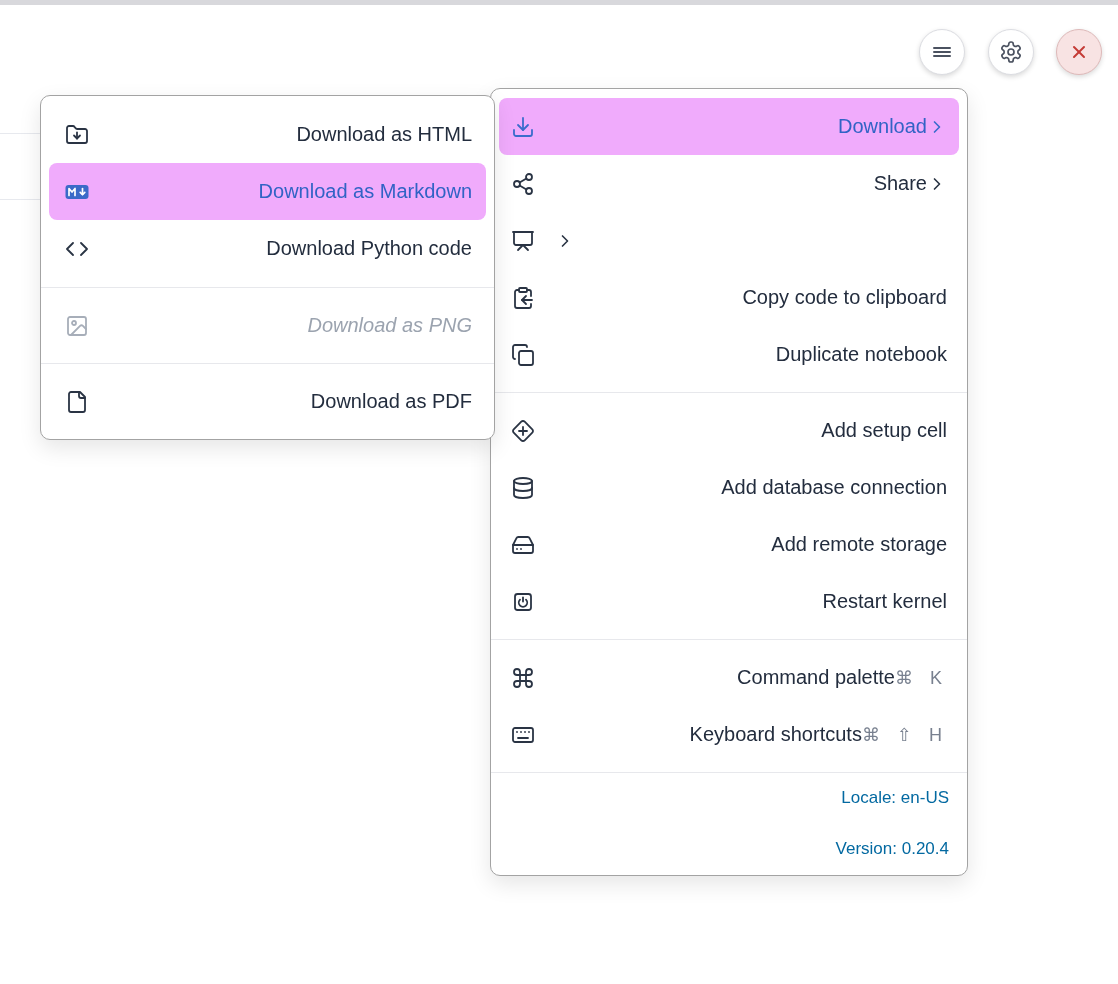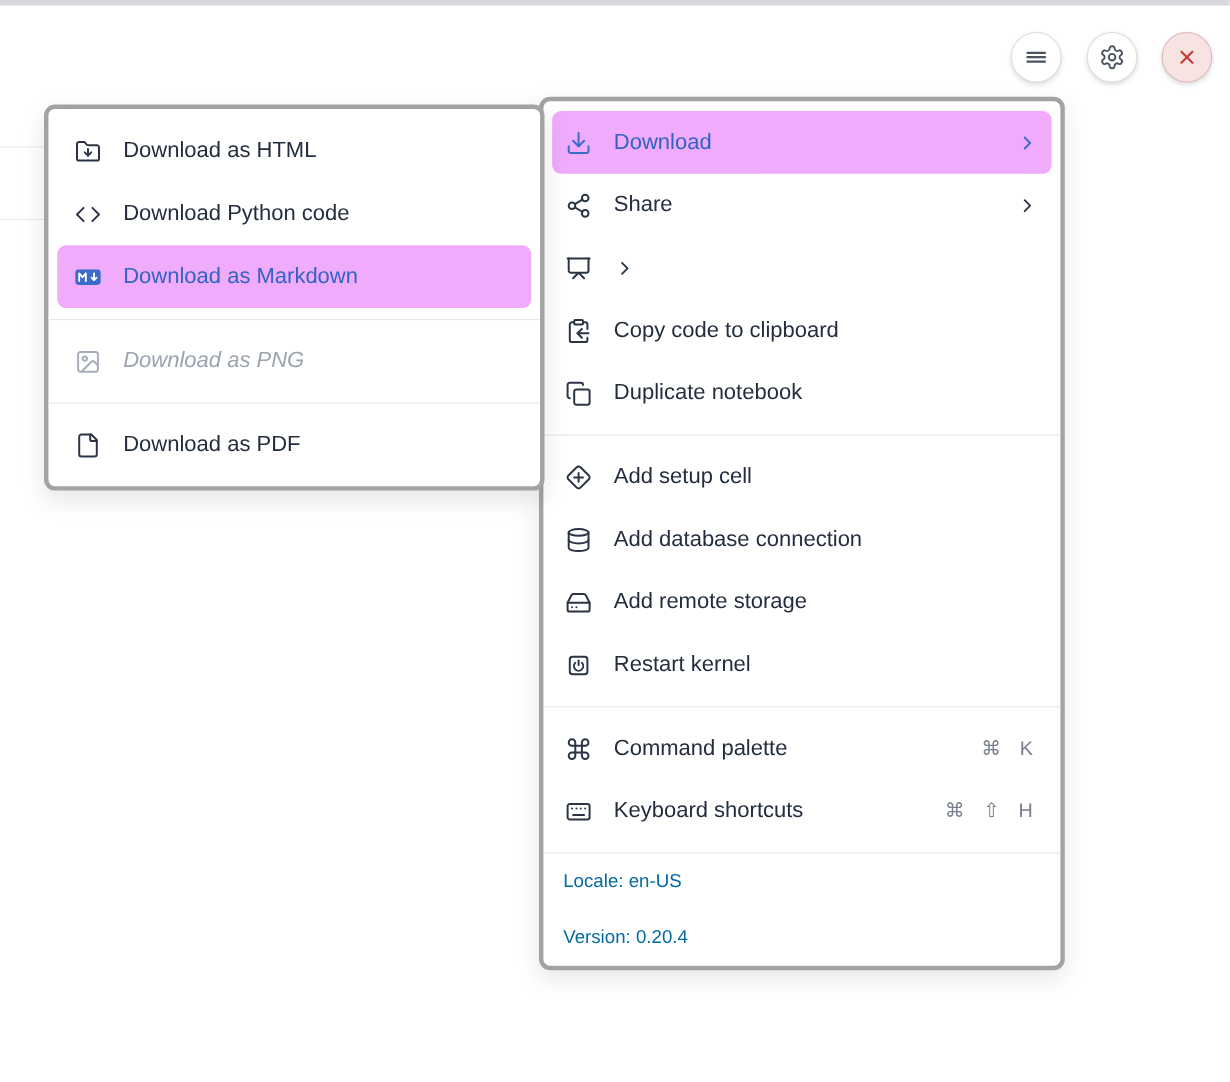--- a/index.html
+++ b/index.html
@@ -17,22 +17,22 @@
     background:#fff;border:1.5px solid #dcdde2;box-sizing:border-box;
     box-shadow:0 2px 5px rgba(0,0,0,.15);
     display:flex;align-items:center;justify-content:center;padding:0;cursor:pointer;
     color:#4b5260;
   }
   .circle-btn.close{background:#f8e3e3;border-color:#deb9b9;color:#c53b36;}
   .circle-btn svg{width:24px;height:24px;}
 
   
   .menu{
-    position:absolute;background:#fff;border:4px solid #a3a3a3;border-radius:10px;
-    box-shadow:0 8px 22px rgba(0,0,0,.10);box-sizing:border-box;
+    position:absolute;background:#fff;border:1px solid #a3a3a3;border-radius:10px;
+    box-shadow:0 8px 22px rgba(0,0,0,.10);box-sizing:border-box;text-align:right;
   }
   #submenu{left:40px;top:95px;width:455px;z-index:3;}
   #mainmenu{left:490px;top:88px;width:478px;z-index:2;}
   .section{padding:9px 8px;}
   #submenu .section:first-child{padding:10px 8px;}
   .sep{height:1px;background:#e7e8ec;}
 
   .mi{
     display:flex;align-items:center;height:57px;padding:0 14px 0 16px;
     border-radius:8px;font-size:20px;color:#232d3e;cursor:pointer;
@@ -187,31 +187,31 @@
 </button>
 
 <div class="menu" id="submenu">
   <div class="section">
     <div class="mi">
       <svg class="ic">
           <use href="#i-folder-down"></use>
         </svg>
       <span class="lbl">Download as HTML</span>
     </div>
+    <div class="mi hl">
+      <svg class="ic">
+          <use href="#i-markdown"></use>
+        </svg>
+      <span class="lbl">Download as Markdown</span>
+    </div>
     <div class="mi">
       <svg class="ic">
           <use href="#i-code"></use>
         </svg>
       <span class="lbl">Download Python code</span>
-    </div>
-    <div class="mi hl">
-      <svg class="ic">
-          <use href="#i-markdown"></use>
-        </svg>
-      <span class="lbl">Download as Markdown</span>
     </div>
   </div>
   <div class="sep"></div>
   <div class="section">
     <div class="mi dis">
       <svg class="ic">
           <use href="#i-image"></use>
         </svg>
       <span class="lbl">Download as PNG</span>
     </div>

